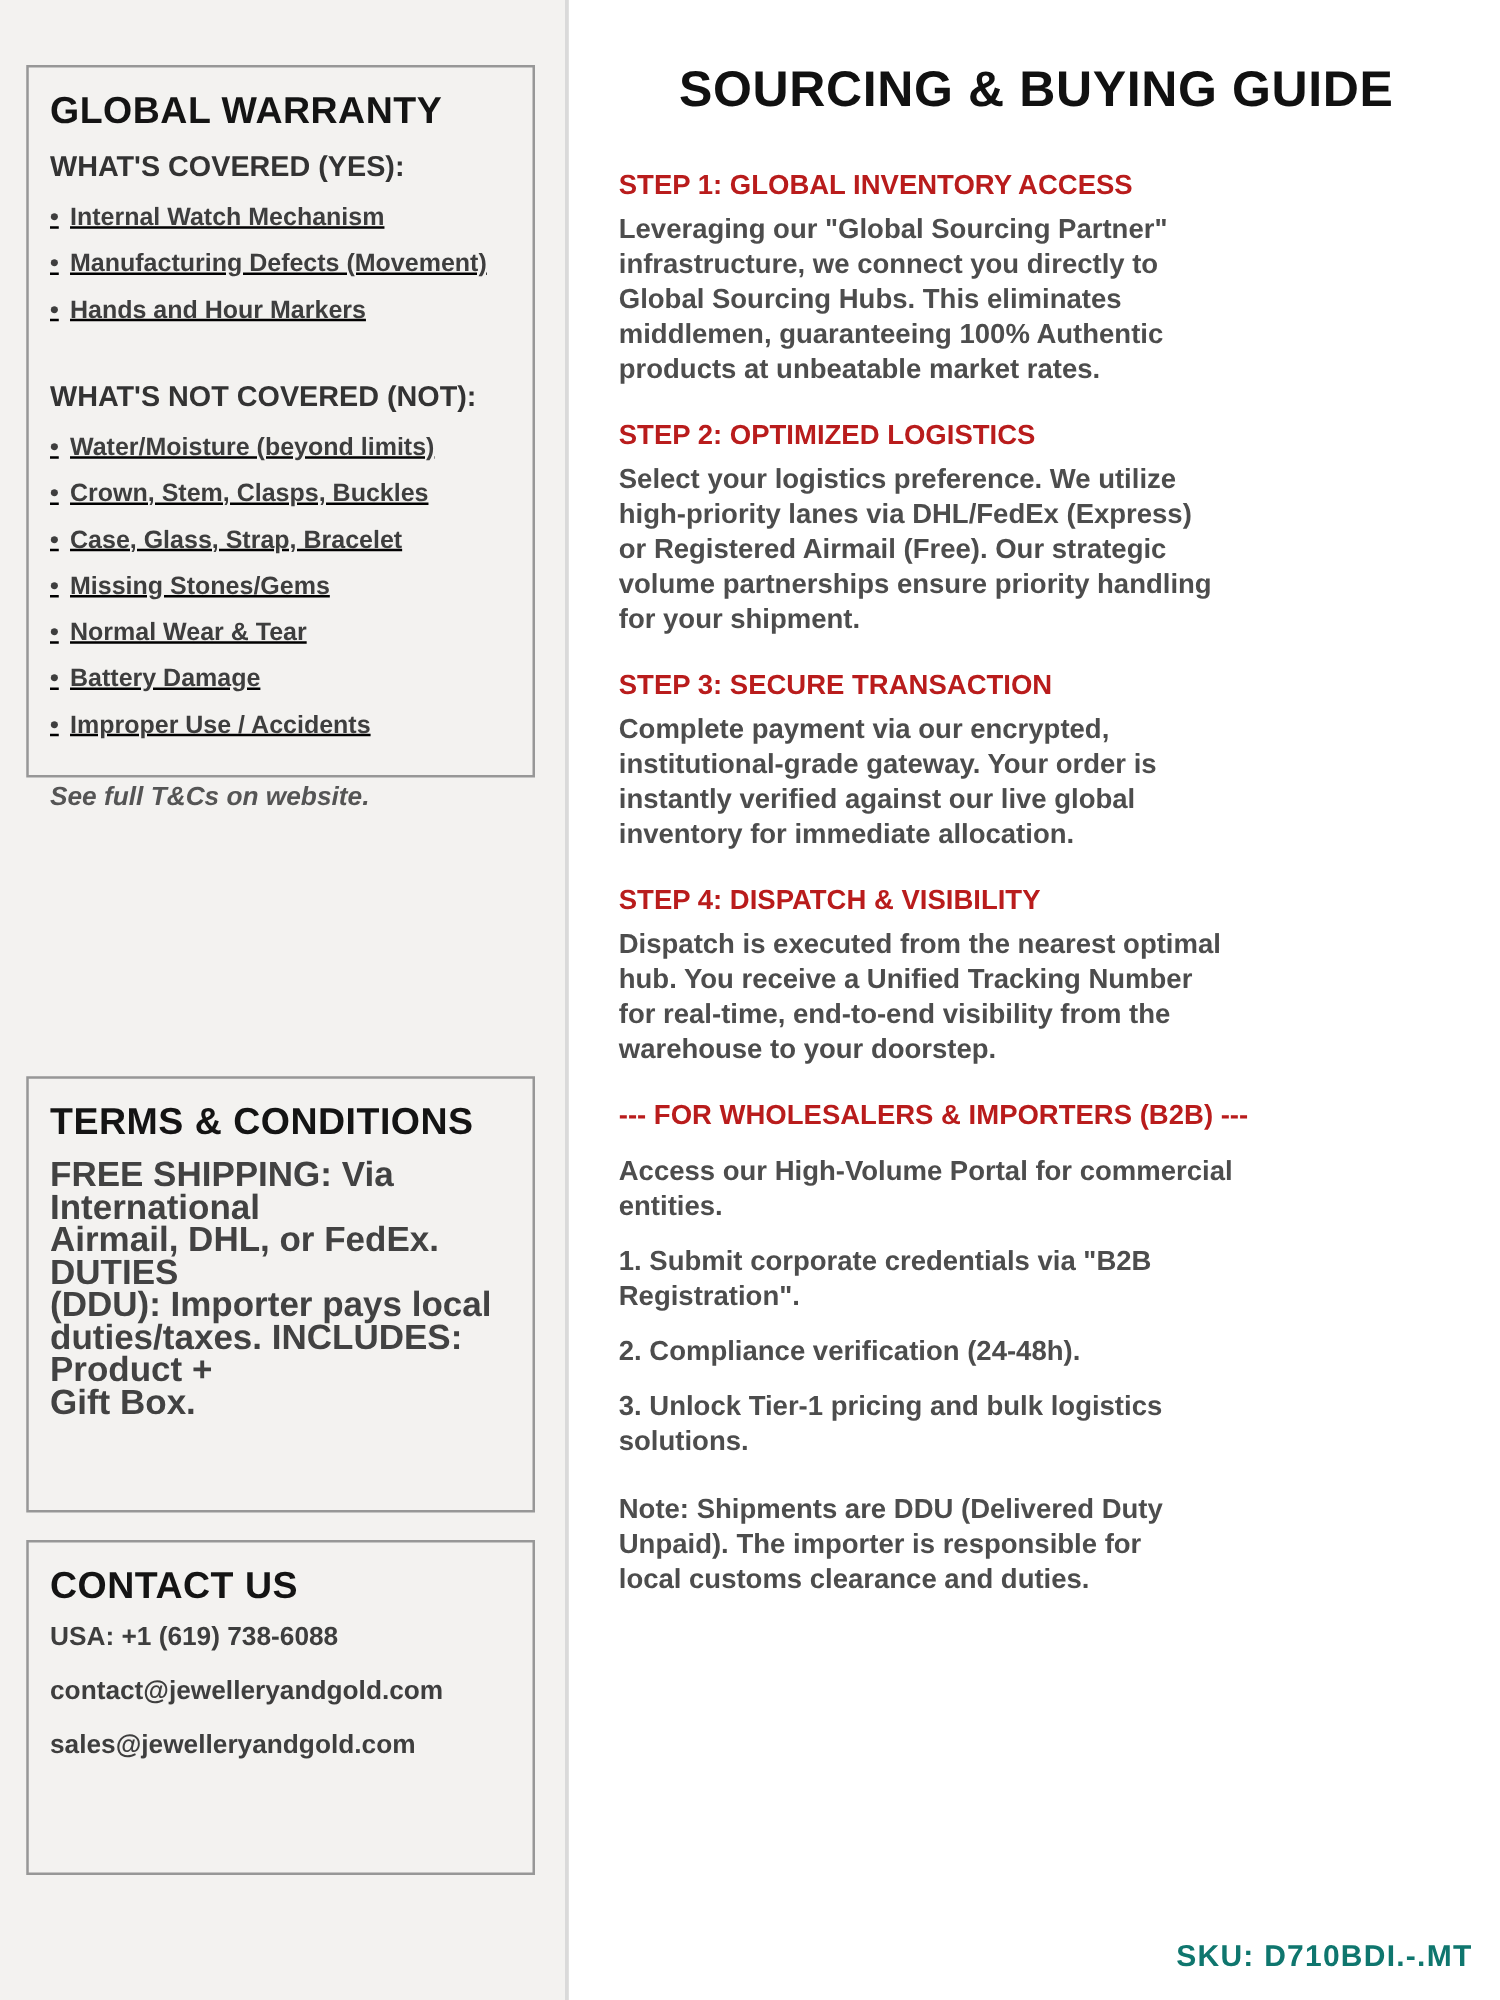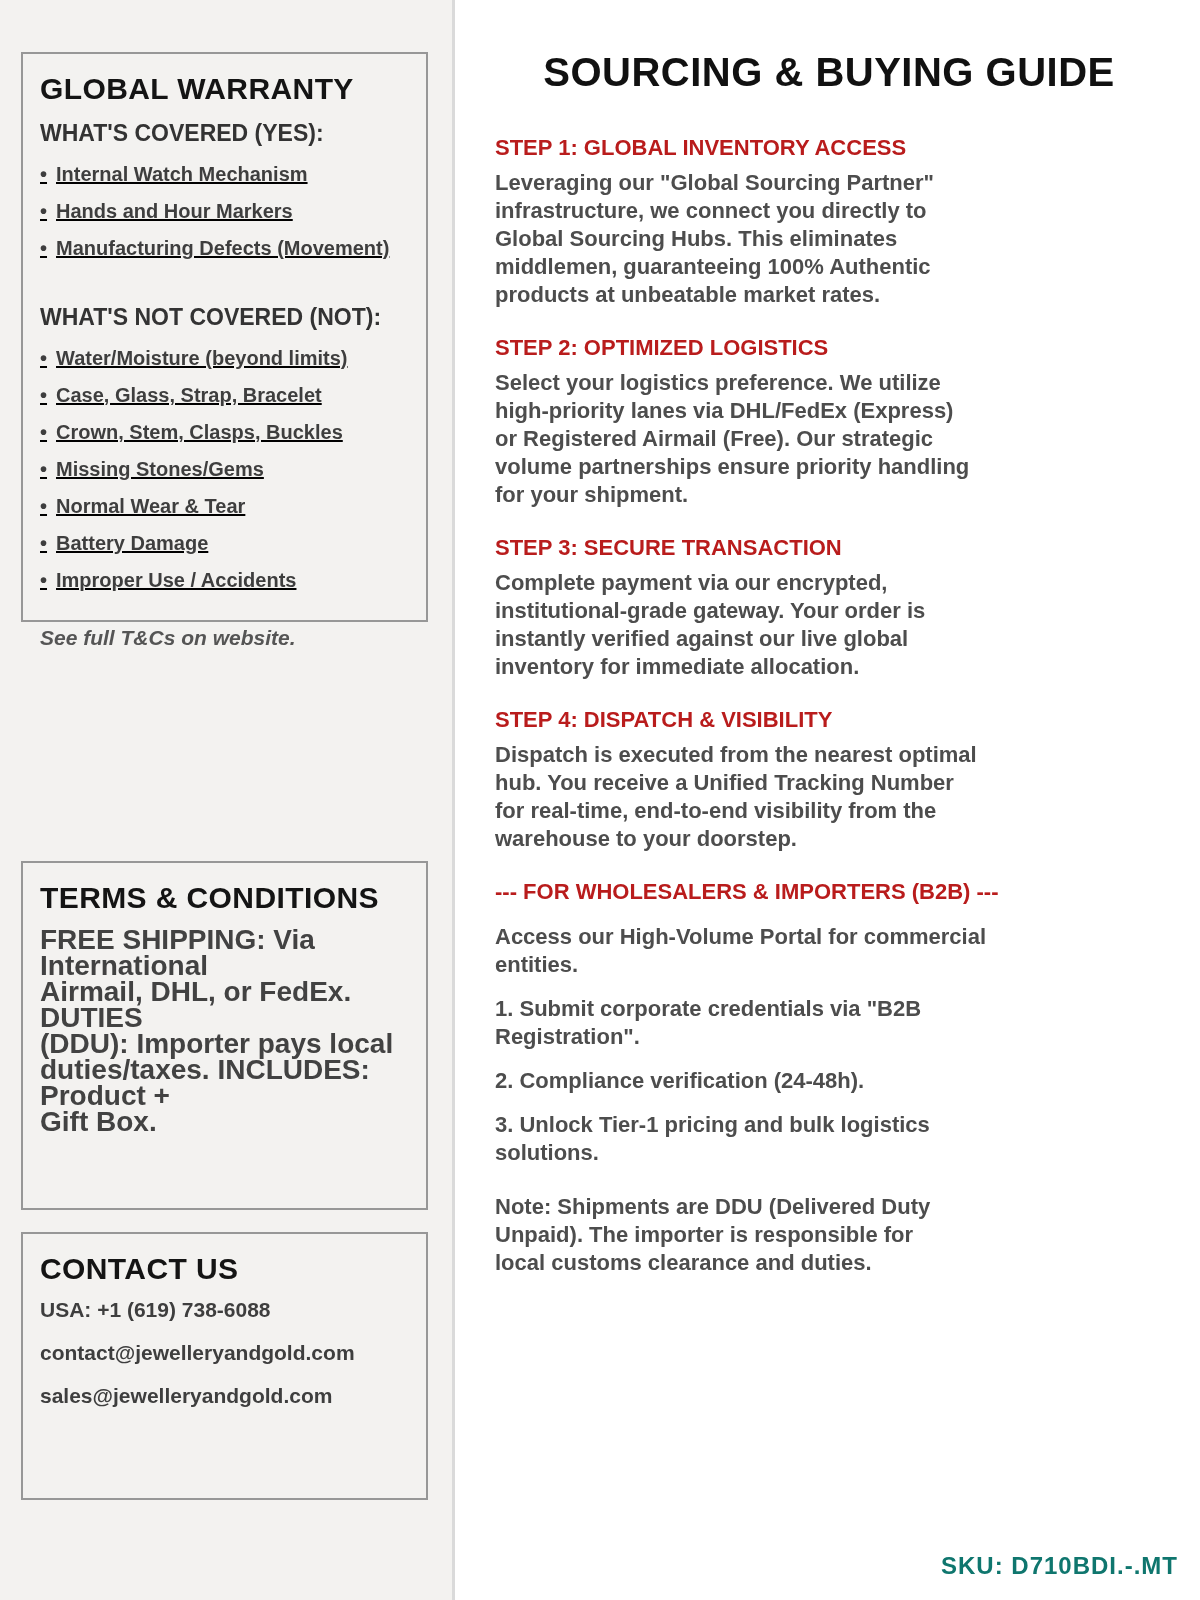--- a/index.html
+++ b/index.html
@@ -95,28 +95,28 @@
 </head>
 <body>
 
 <div class="sidebar">
 
   <section class="card card-warranty">
     <h2>GLOBAL WARRANTY</h2>
     <div class="subhead">WHAT'S COVERED (YES):</div>
     <ul class="plain">
         <li><span class="blt">•</span><span>Internal Watch Mechanism</span></li>
+        <li><span class="blt">•</span><span>Manufacturing Defects (Movement)</span></li>
         <li><span class="blt">•</span><span>Hands and Hour Markers</span></li>
-        <li><span class="blt">•</span><span>Manufacturing Defects (Movement)</span></li>
       </ul>
     <div class="subhead second">WHAT'S NOT COVERED (NOT):</div>
     <ul class="plain">
         <li><span class="blt">•</span><span>Water/Moisture (beyond limits)</span></li>
+        <li><span class="blt">•</span><span>Crown, Stem, Clasps, Buckles</span></li>
         <li><span class="blt">•</span><span>Case, Glass, Strap, Bracelet</span></li>
-        <li><span class="blt">•</span><span>Crown, Stem, Clasps, Buckles</span></li>
         <li><span class="blt">•</span><span>Missing Stones/Gems</span></li>
         <li><span class="blt">•</span><span>Normal Wear &amp; Tear</span></li>
         <li><span class="blt">•</span><span>Battery Damage</span></li>
         <li><span class="blt">•</span><span>Improper Use / Accidents</span></li>
       </ul>
     <div class="footnote">See full T&amp;Cs on website.</div>
   </section>
 
   <section class="card card-terms">
     <h2>TERMS &amp; CONDITIONS</h2>

